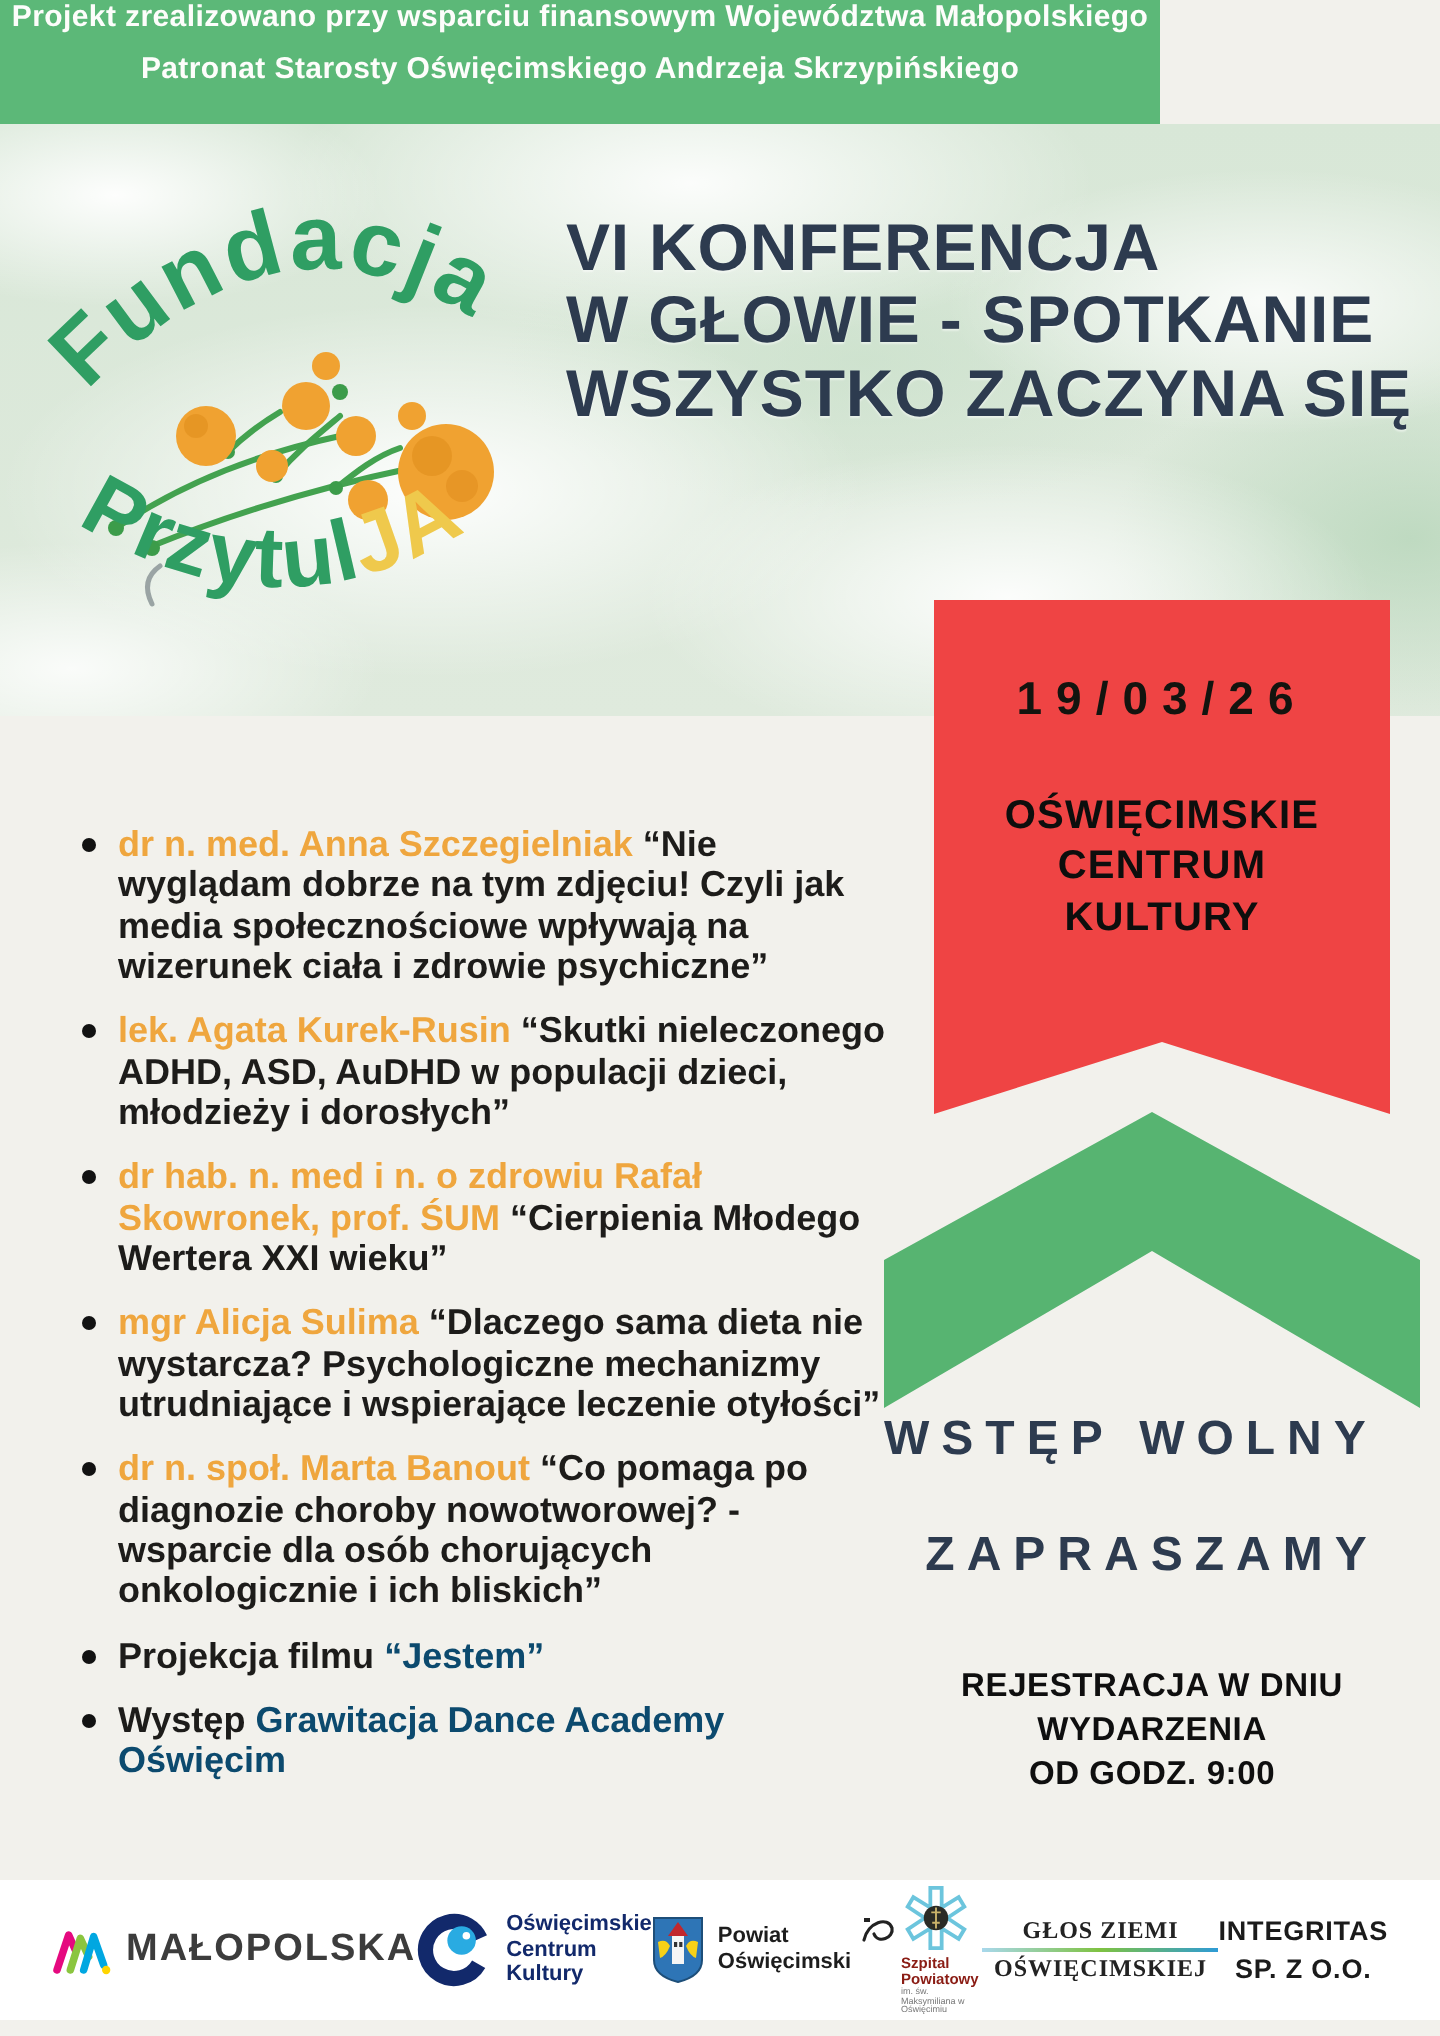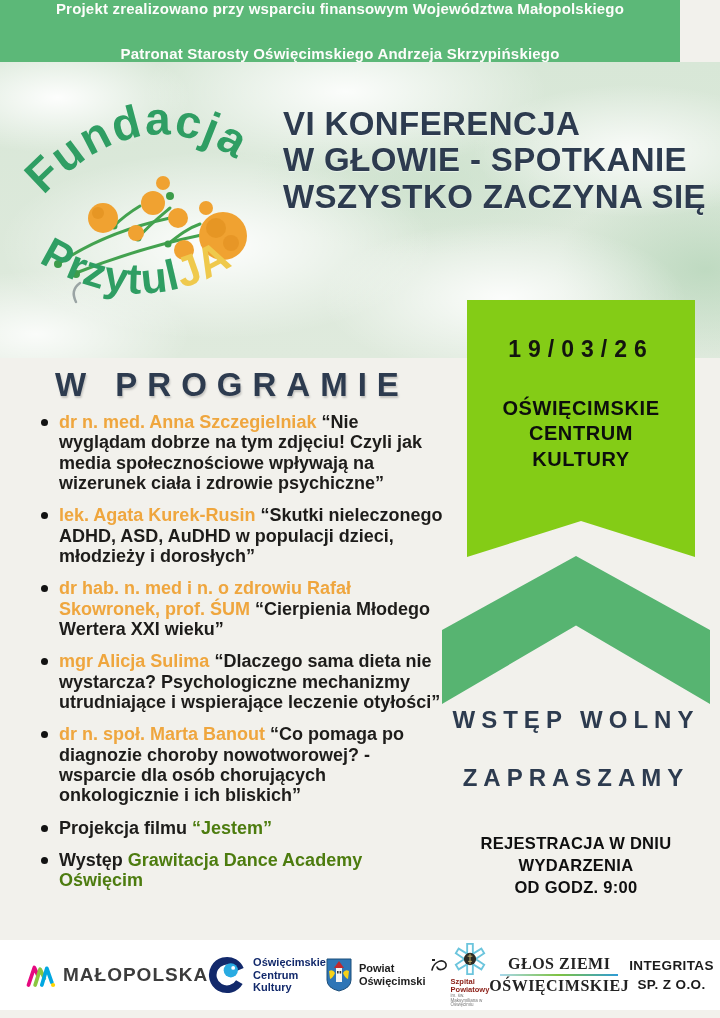--- a/index.html
+++ b/index.html
@@ -3,23 +3,23 @@
 <meta charset="utf-8">
 <style>
   html,body{margin:0;padding:0;background:#888;}
   .poster{
     position:relative;width:720px;height:1018px;margin:0 auto;
     background:#f2f1ec;overflow:hidden;
     font-family:"Liberation Sans",sans-serif;
   }
   
   .top-banner{
-    position:absolute;left:0;top:0;width:680px;height:62px;
+    position:absolute;left:0;top:0;width:580px;height:62px;
     background:#5cb878;display:flex;flex-direction:column;
-    align-items:center;justify-content:space-between;gap:9px;
+    align-items:center;justify-content:flex-start;gap:9px;
   }
   .top-banner div{color:#fdfdfb;font-size:15px;font-weight:700;letter-spacing:.2px;}
   
   .hero{
     position:absolute;left:0;top:62px;width:720px;height:296px;
     background:
       radial-gradient(ellipse 190px 80px at 8% 12%, rgba(255,255,255,.95), rgba(255,255,255,0) 70%),
       radial-gradient(ellipse 280px 110px at 48% 10%, rgba(255,255,255,.9), rgba(255,255,255,0) 72%),
       radial-gradient(ellipse 230px 95px at 88% 30%, rgba(255,255,255,.85), rgba(255,255,255,0) 70%),
       radial-gradient(ellipse 300px 130px at 30% 62%, rgba(255,255,255,.95), rgba(255,255,255,0) 72%),
@@ -48,64 +48,64 @@
     position:absolute;left:38px;top:412px;width:412px;
     margin:0;padding:0;list-style:none;
     font-size:18px;font-weight:700;line-height:1.13;color:#1d1c1a;
   }
   .program-list li{position:relative;padding-left:21px;margin-bottom:12px;}
   .program-list li::before{
     content:"";position:absolute;left:3px;top:7px;width:7px;height:7px;
     border-radius:50%;background:#121212;
   }
   .speaker{color:#efa63e;text-align:center;}
-  .highlight{color:#4d7c0f;}
+  .highlight{color:#0c4a6e;}
   
   .ribbon{
     position:absolute;left:467px;top:300px;width:228px;height:257px;
-    background:#84cc16;
+    background:#ef4444;
     clip-path:polygon(0 0,100% 0,100% 100%,50% 86%,0 100%);
     text-align:center;color:#0d0e0d;
   }
   .ribbon .date{
     margin-top:36px;font-size:23px;font-weight:800;letter-spacing:7px;color:#13140f;
   }
   .ribbon .venue{margin-top:33px;font-size:20px;font-weight:800;line-height:1.27;letter-spacing:.6px;}
   .chevron{
     position:absolute;left:442px;top:556px;width:268px;height:148px;
     background:#57b471;
     clip-path:polygon(50% 0,100% 50%,100% 100%,50% 47%,0 100%,0 50%);
   }
   .admission1{
-    position:absolute;left:442px;top:706px;width:268px;text-align:center;
+    position:absolute;left:442px;top:706px;width:268px;
     color:#2d3b4f;font-size:24px;font-weight:800;letter-spacing:6px;
   }
   .admission2{
     position:absolute;left:442px;top:764px;width:268px;text-align:center;
     color:#2d3b4f;font-size:24px;font-weight:800;letter-spacing:6px;
   }
   .registration{
     position:absolute;left:438px;top:833px;width:276px;text-align:center;
     color:#0f0f0f;font-size:16.5px;font-weight:800;line-height:1.32;letter-spacing:.3px;
   }
   
   .footer{
     position:absolute;left:0;top:940px;width:720px;height:70px;background:#ffffff;
     display:flex;align-items:center;justify-content:space-between;
     padding:0 26px;box-sizing:border-box;
   }
   .flogo{display:flex;align-items:center;gap:7px;}
   .malopolska-text{font-size:19px;font-weight:700;color:#3c3c3c;letter-spacing:1px;}
   .ock-text{font-size:11px;font-weight:800;color:#12296b;line-height:1.15;}
   .powiat-text{font-size:11px;font-weight:800;color:#1d1d1d;line-height:1.15;}
-  .szpital{display:flex;flex-direction:column;align-items:center;line-height:1;}
+  .szpital{display:flex;flex-direction:column;line-height:1;}
   .szpital-label{font-size:7.5px;font-weight:800;color:#8a1c14;margin-top:2px;}
   .szpital-sub{font-size:4.5px;color:#777;margin-top:1px;}
   .glos{display:flex;flex-direction:column;align-items:center;font-family:"Liberation Serif",serif;color:#232323;}
-  .glos-line{font-size:16px;font-weight:700;letter-spacing:.5px;}
+  .glos-line{font-size:12px;font-weight:700;letter-spacing:.5px;}
   .glos-rule{width:118px;height:2px;margin:1px 0;background:linear-gradient(90deg,#a8d8ec,#7fc241,#2e9bd6);}
   .integritas{display:flex;flex-direction:column;align-items:center;gap:4px;
     font-size:13.5px;font-weight:800;color:#1b1b1b;letter-spacing:.4px;}
 </style>
 </head>
 <body>
 
 <div class="poster">
 
   <div class="top-banner">
@@ -165,21 +165,20 @@
       </text>
     </svg>
   </div>
 
   <div class="title-box">
     <div>VI KONFERENCJA</div>
     <div>W GŁOWIE - SPOTKANIE</div>
     <div>WSZYSTKO ZACZYNA SIĘ</div>
   </div>
 
-  <div class="program-heading">W PROGRAMIE</div>
 
   <ul class="program-list">
     <li>
       <span class="speaker">dr n. med. Anna Szczegielniak</span>
       <span>“Nie wyglądam dobrze na tym zdjęciu! Czyli jak media społecznościowe wpływają na wizerunek ciała i zdrowie psychiczne”</span>
     </li>
     <li>
       <span class="speaker">lek. Agata Kurek-Rusin</span>
       <span>“Skutki nieleczonego ADHD, ASD, AuDHD w populacji dzieci, młodzieży i dorosłych”</span>
     </li>

